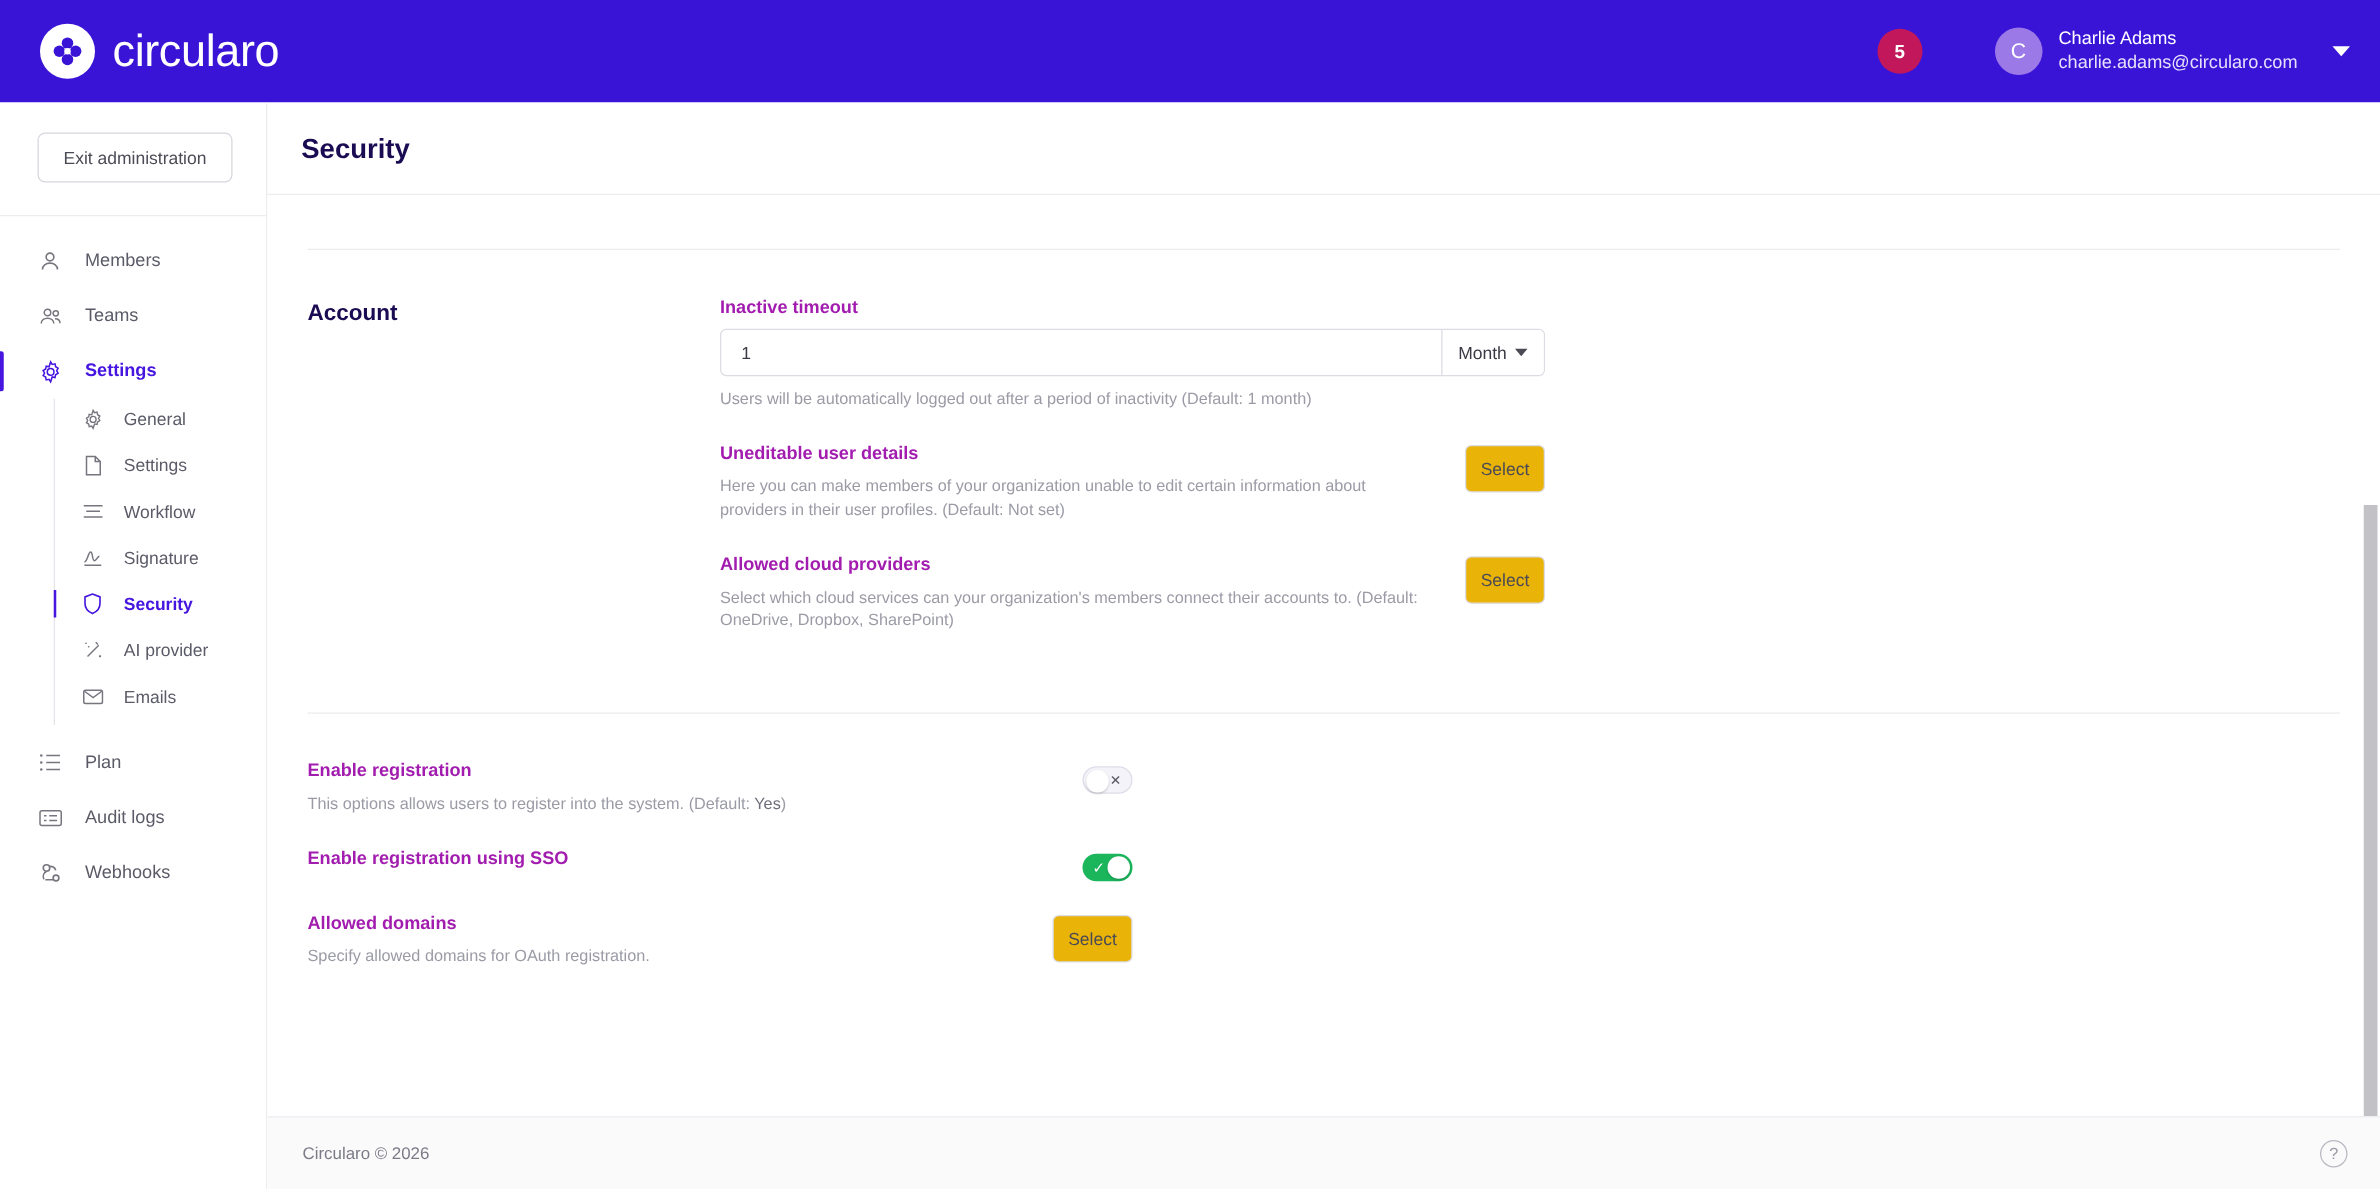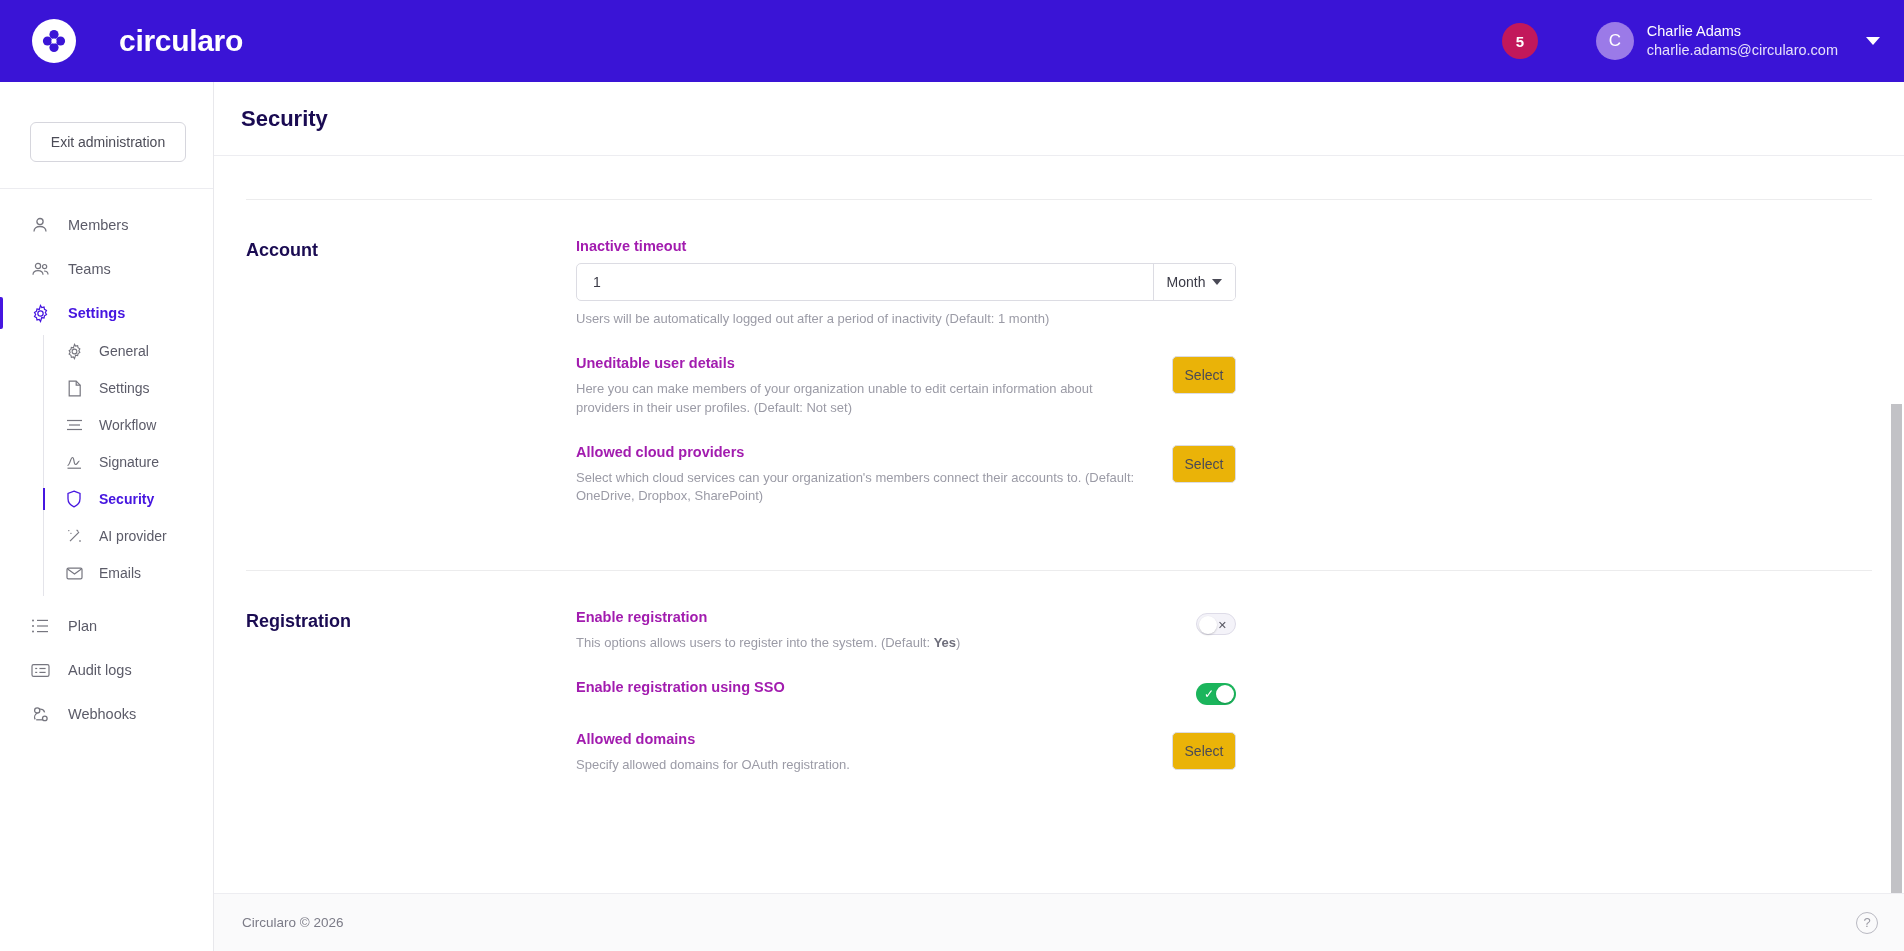--- a/index.html
+++ b/index.html
@@ -17,21 +17,21 @@
     background: #3a14d6;
     display: flex; align-items: center;
   }
   .brand { display: flex; align-items: center; margin-left: 32px; gap: 14px; }
   .brand-mark {
     width: 44px; height: 44px; border-radius: 50%;
     background: #ffffff; position: relative; flex: none;
   }
   .brand-mark svg { position: absolute; top: 50%; left: 50%; transform: translate(-50%,-50%); }
   .brand-text {
-    color: #ffffff; font-size: 30px; letter-spacing: -0.3px; font-weight: 700; margin-left: 29px;
+    color: #ffffff; font-size: 36px; letter-spacing: -0.3px; font-weight: 400;
   }
   .topbar-right {
     margin-left: auto; display: flex; align-items: center; gap: 0; padding-right: 24px;
   }
   .notif-badge {
     width: 36px; height: 36px; border-radius: 50%;
     background: #c2185b;
     color: #ffffff; font-size: 15px; font-weight: 700;
     display: flex; align-items: center; justify-content: center;
     margin-right: 58px;
@@ -51,21 +51,21 @@
     border-top: 8px solid #ffffff;
   }
 
   
   .sidebar {
     position: absolute; top: 82px; left: 0;
     width: 214px; height: 869px;
     background: #ffffff;
     border-right: 1px solid #e8e8ec;
   }
-  .exit-wrap { padding: 40px 0 26px 30px; border-bottom: 1px solid #ececf0; }
+  .exit-wrap { padding: 24px 0 26px 30px; border-bottom: 1px solid #ececf0; }
   .exit-btn {
     width: 156px; height: 40px;
     border: 1px solid #d6d6dd; border-radius: 6px;
     background: #ffffff; color: #4c4c57; font-size: 14px;
     font-family: "Liberation Sans", sans-serif;
     cursor: pointer;
   }
   .nav { padding-top: 14px; }
   .nav-item {
     position: relative;
@@ -126,21 +126,21 @@
     font-size: 18px; font-weight: 700; color: #1a0b52;
     padding-top: 2px;
   }
   .sec-body { flex: 1; max-width: 660px; }
 
   .row { padding-bottom: 26px; }
   .row-flex { display: flex; align-items: flex-start; justify-content: space-between; gap: 24px; }
   .row-texts { flex: 1; }
   .field-label { font-size: 14.5px; color: #a21caf; font-weight: 700; margin-bottom: 9px; }
   .field-desc { font-size: 13px; color: #9b9ba6; line-height: 1.45; margin-top: 9px; }
-  .field-desc b { color: #6e6e7b; font-weight: 700; }
+  .field-desc b { color: #6e6e7b; font-weight: 400; }
 
   .input-group {
     display: flex; width: 660px; height: 38px;
     border: 1px solid #dcdce3; border-radius: 5px; overflow: hidden; background: #fff;
   }
   .input-group input {
     flex: 1; border: none; outline: none;
     padding: 0 16px; font-size: 14px; color: #3a3a46;
     font-family: "Liberation Sans", sans-serif; background: transparent;
   }
@@ -427,21 +427,20 @@
             </div>
             <button class="select-btn">Select</button>
           </div>
 
         </div>
       </div>
 
       <div class="section-sep"></div>
 
       <div class="section">
-        <div class="sec-title">Registration</div>
         <div class="sec-body">
 
           <div class="row row-flex">
             <div class="row-texts">
               <div class="field-label">Enable registration</div>
               <div class="field-desc"><span>This options allows users to register into the system.  (Default: </span><b>Yes</b><span>)</span></div>
             </div>
             <div class="toggle off">
               <span class="knob"></span>
               <span class="mark">✕</span>

